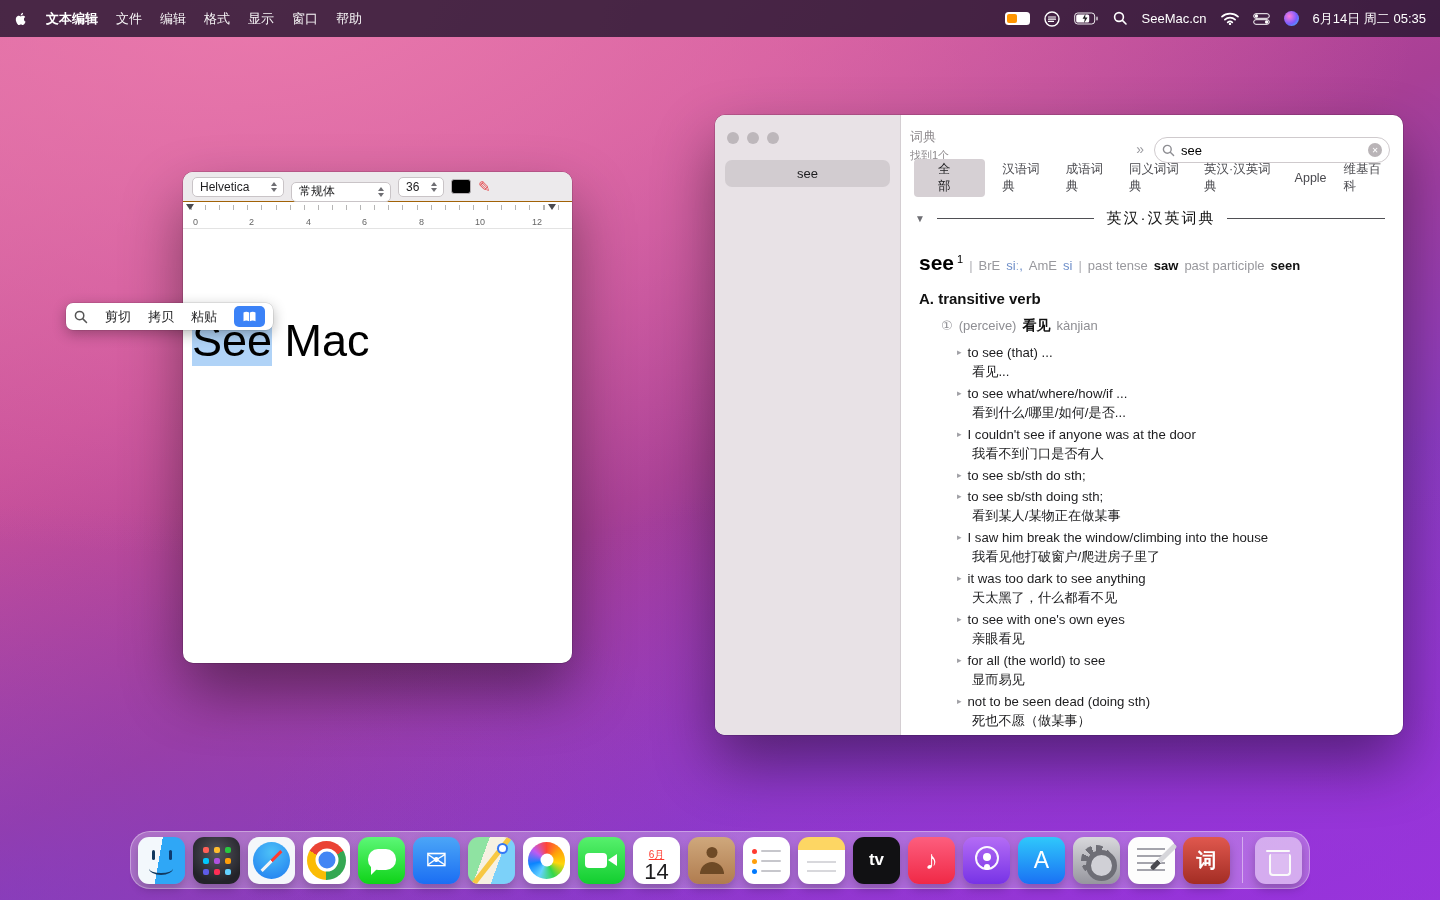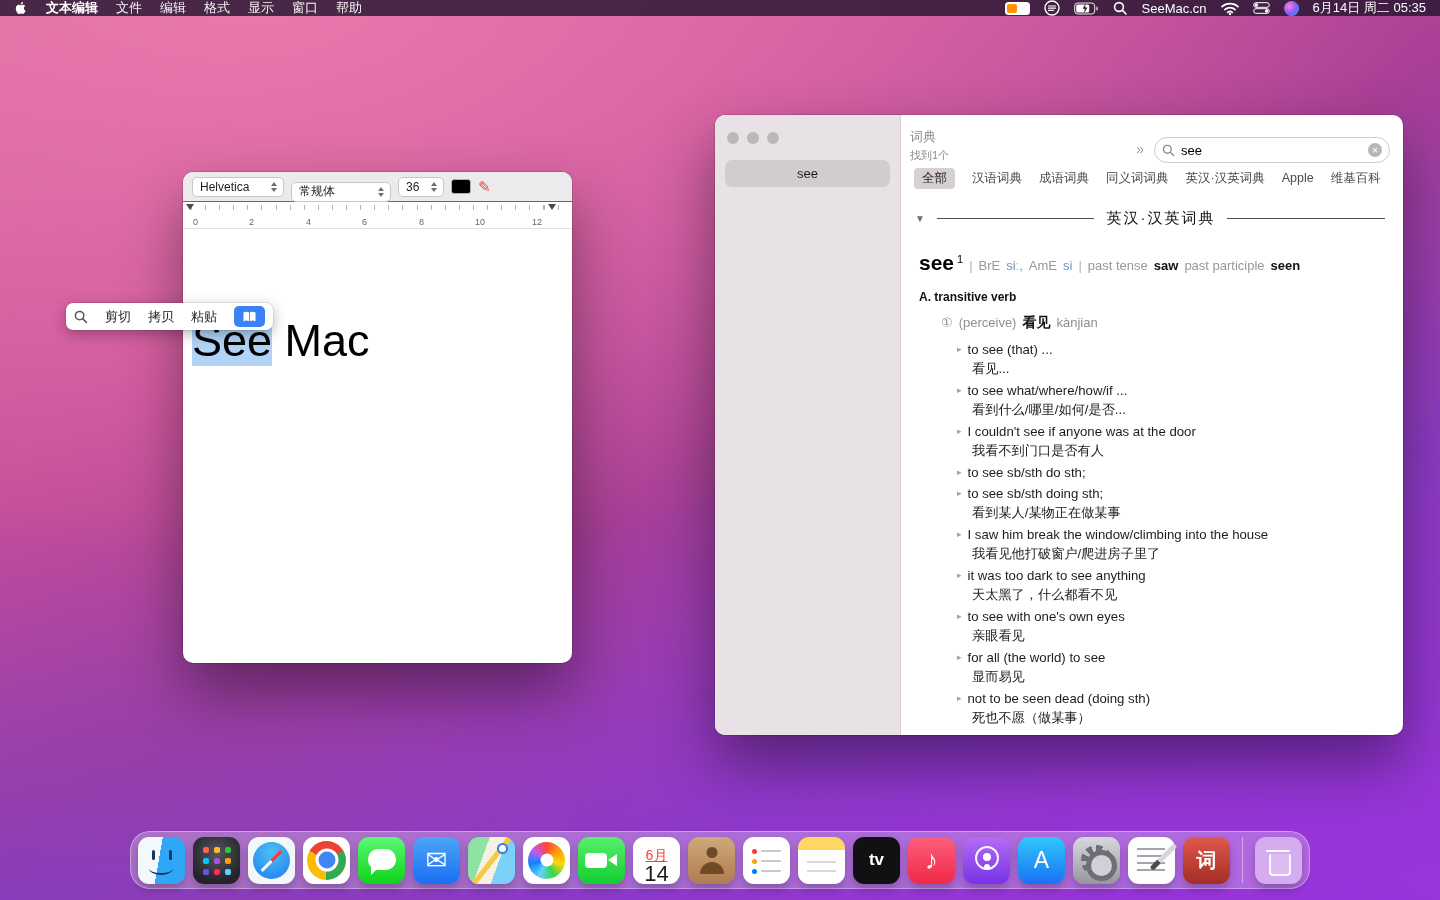--- a/index.html
+++ b/index.html
@@ -8,21 +8,21 @@
 
   .desktop { position:relative; width:1440px; height:900px; overflow:hidden;
     background:
       radial-gradient(120% 90% at 88% 100%, rgba(150,45,225,.55), transparent 60%),
       radial-gradient(100% 80% at 0% 100%, rgba(120,60,205,.6), transparent 55%),
       radial-gradient(130% 100% at 18% 0%, rgba(238,125,175,.85), transparent 62%),
       linear-gradient(152deg, #d4649e 0%, #c8509a 28%, #a83f96 50%, #8c3cc2 72%, #9a3ad6 100%);
   }
 
   
-  .menubar { position:absolute; top:0; left:0; right:0; height:16px;
+  .menubar { position:absolute; top:0; left:0; right:0; height:37px;
     background:rgba(38,22,48,.82); color:#fff; display:flex; align-items:center;
     padding:0 14px; font-size:13px; gap:18px; z-index:50; }
   .menubar .apple { display:flex; align-items:center; }
   .mb-app { font-weight:bold; }
   .mb-item { opacity:.95; }
   .mb-right { margin-left:auto; display:flex; align-items:center; gap:14px; }
   .mb-ic { display:flex; align-items:center; }
   .pill { width:25px; height:13px; background:#fff; border-radius:3.5px; position:relative; }
   .pill::before { content:""; position:absolute; left:2px; top:2px; width:10px; height:9px;
     background:#ff9500; border-radius:2px; }
@@ -90,34 +90,34 @@
   .dt-found { font-size:11px; color:#8e8a8d; margin-top:2px; }
   .dt-right { display:flex; align-items:flex-start; gap:10px; }
   .dt-chev { color:#9a9a9f; font-size:14px; margin-top:4px; }
   .searchbox { width:236px; height:26px; border:1px solid #cfcacd; border-radius:13px;
     background:#fff; display:flex; align-items:center; gap:6px; padding:0 7px; }
   .searchbox .sv { flex:1; font-size:13px; color:#000; }
   .clear { width:14px; height:14px; border-radius:50%; background:#b9b4b7; color:#fff;
     font-size:8px; display:flex; align-items:center; justify-content:center; }
   .dict-tabs { height:30px; display:flex; align-items:center; gap:17px; padding:0 13px;
     font-size:12.5px; color:#4a4a4f; flex:none; }
-  .tab.active { background:#d6d0d4; border-radius:4px; padding:2px 8px; color:#1d1d1f; }
+  .tab.active { background:#d6d0d4; border-radius:4px; padding:2px 24px; color:#1d1d1f; }
   .dict-content { flex:1; min-height:0; overflow:hidden; padding:0 18px 0 14px; }
   .sec-head { display:flex; align-items:center; gap:12px; margin-top:16px; }
   .disc { font-size:10px; color:#6e6e73; }
   .rule { flex:1; height:1px; background:#4f4f54; }
   .sec-title { font-size:15px; color:#111; letter-spacing:2px; }
   .headline { margin:23px 0 0 4px; display:flex; align-items:baseline; gap:6px; flex-wrap:nowrap; }
   .hw { font-size:21px; font-weight:bold; color:#000; }
   .hw-sup { font-size:11px; color:#000; position:relative; top:-7px; margin-left:-3px; }
   .bar { color:#b0b0b5; font-size:13px; }
   .plabel { color:#98989d; font-size:13px; }
   .pron { color:#6f8fc9; font-size:13px; }
   .tense { color:#111; font-size:13px; font-weight:bold; }
-  .pos { margin:15px 0 3px 4px; font-size:12px; font-weight:bold; color:#111; }
+  .pos { margin:15px 0 3px 4px; font-size:15px; font-weight:bold; color:#111; }
   .sense { margin:10px 0 0 26px; display:flex; align-items:baseline; gap:6px; font-size:13px; }
   .snum,.sgloss,.spy { color:#8e8e93; }
   .szh { color:#111; font-weight:bold; font-size:14px; }
   .examples { margin:7px 0 0 42px; }
   .ex { margin-bottom:1px; }
   .ex-en { display:flex; align-items:center; gap:6px; height:20px; font-size:13.2px; color:#1c1c1e; }
   .tri { color:#a0a0a5; font-size:9px; }
   .ex-zh { margin-left:15px; height:20px; line-height:20px; font-size:13.2px; color:#1c1c1e; }
 
   
@@ -165,21 +165,21 @@
   .ic-photos::before { content:""; position:absolute; inset:5px; border-radius:50%;
     background:conic-gradient(#ff453a, #ff9f0a, #ffd60a, #32d74b, #64d2ff, #0a84ff, #bf5af2, #ff453a); }
   .ic-photos::after { content:""; position:absolute; left:50%; top:50%; transform:translate(-50%,-50%);
     width:13px; height:13px; border-radius:50%; background:#fff; }
   .ic-facetime { background:linear-gradient(#57f06d, #12ce2f); }
   .ic-facetime::before { content:""; position:absolute; left:7px; top:16px; width:22px; height:15px;
     background:#fff; border-radius:4px; }
   .ic-facetime::after { content:""; position:absolute; left:30px; top:17px; width:0; height:0;
     border-right:9px solid #fff; border-top:6.5px solid transparent; border-bottom:6.5px solid transparent; }
   .ic-calendar { background:#fff; flex-direction:column; }
-  .cal-month { color:#ff3b30; font-size:14px; margin-top:14px; line-height:1;text-decoration:underline; }
+  .cal-month { color:#ff3b30; font-size:10px; margin-top:14px; line-height:1;text-decoration:underline; }
   .cal-day { color:#1c1c1e; font-size:22px; line-height:1.1; font-weight:300;text-align:right; }
   .ic-contacts { background:linear-gradient(#cfa87c, #b07c4f); }
   .ic-contacts::before { content:""; position:absolute; left:50%; top:10px; transform:translateX(-50%);
     width:11px; height:11px; border-radius:50%; background:#6e4a26; }
   .ic-contacts::after { content:""; position:absolute; left:50%; bottom:10px; transform:translateX(-50%);
     width:24px; height:12px; border-radius:12px 12px 0 0; background:#6e4a26; }
   .ic-reminders { background:#fff; }
   .ic-reminders::before { content:""; position:absolute; left:9px; top:12px; width:5px; height:5px;
     border-radius:50%; background:#ff3b30; box-shadow:0 10px 0 #ff9f0a, 0 20px 0 #007aff; }
   .ic-reminders::after { content:""; position:absolute; left:18px; top:13px; width:20px; height:2.5px;

